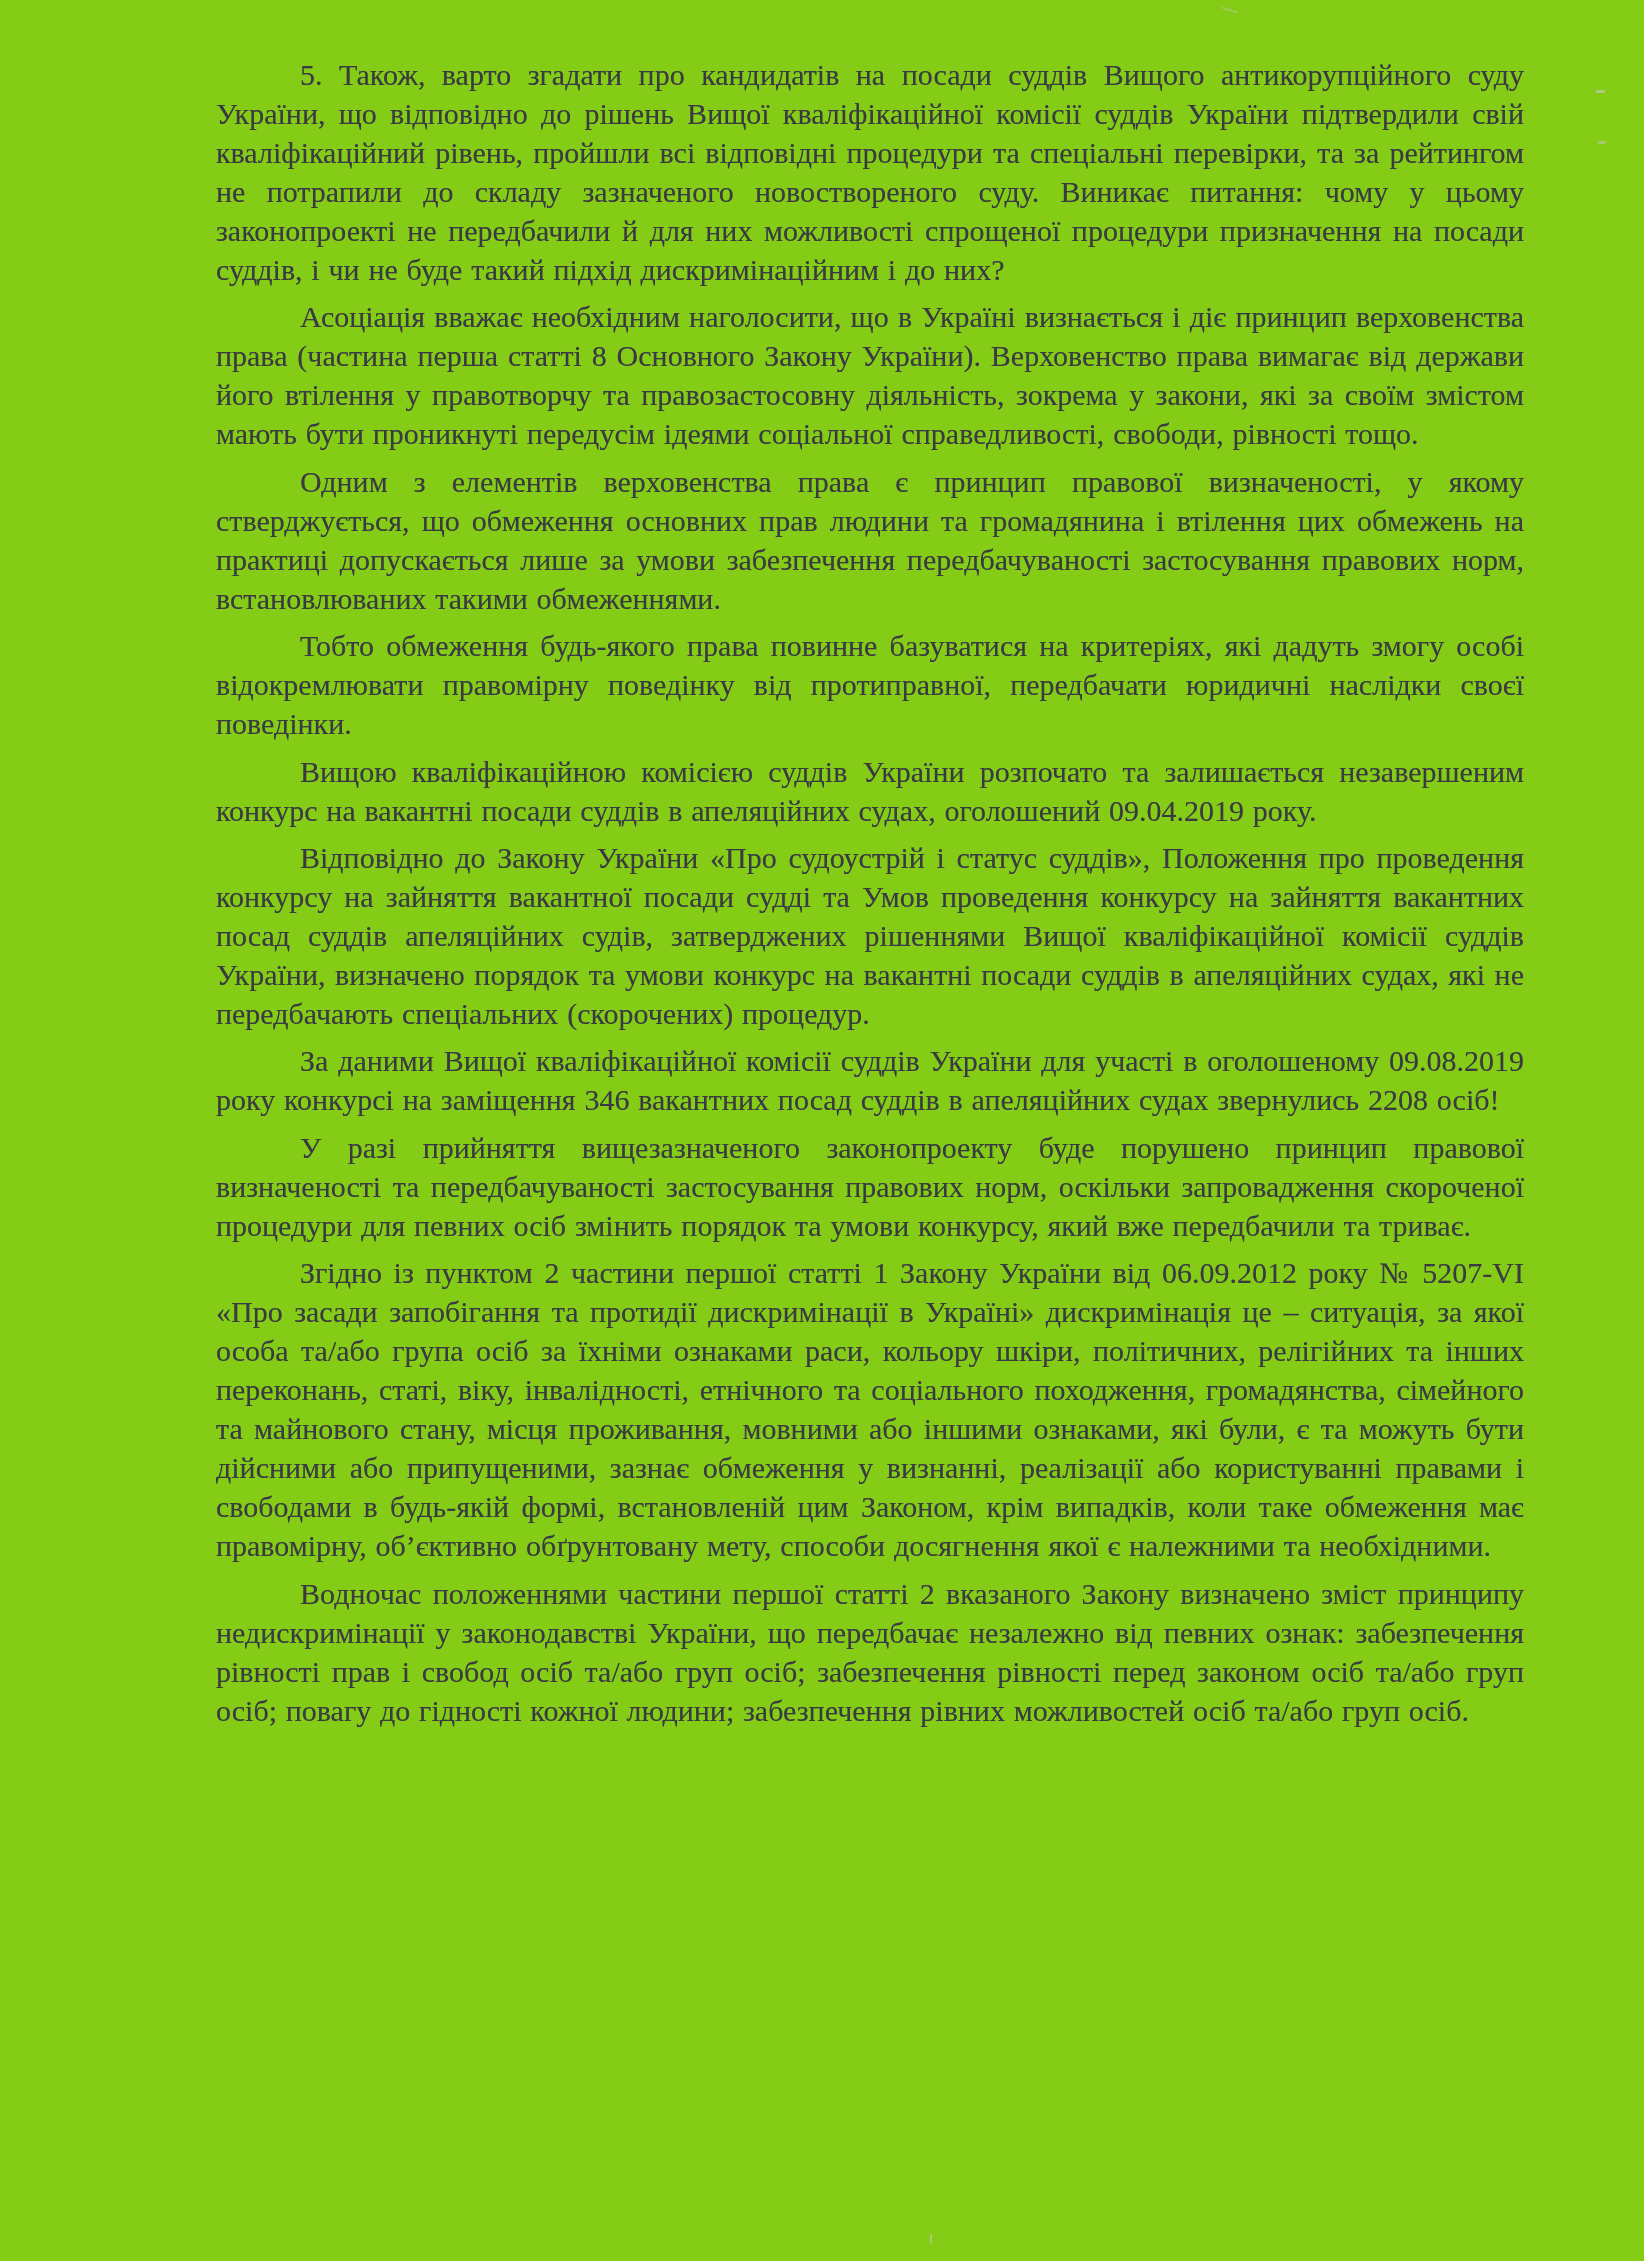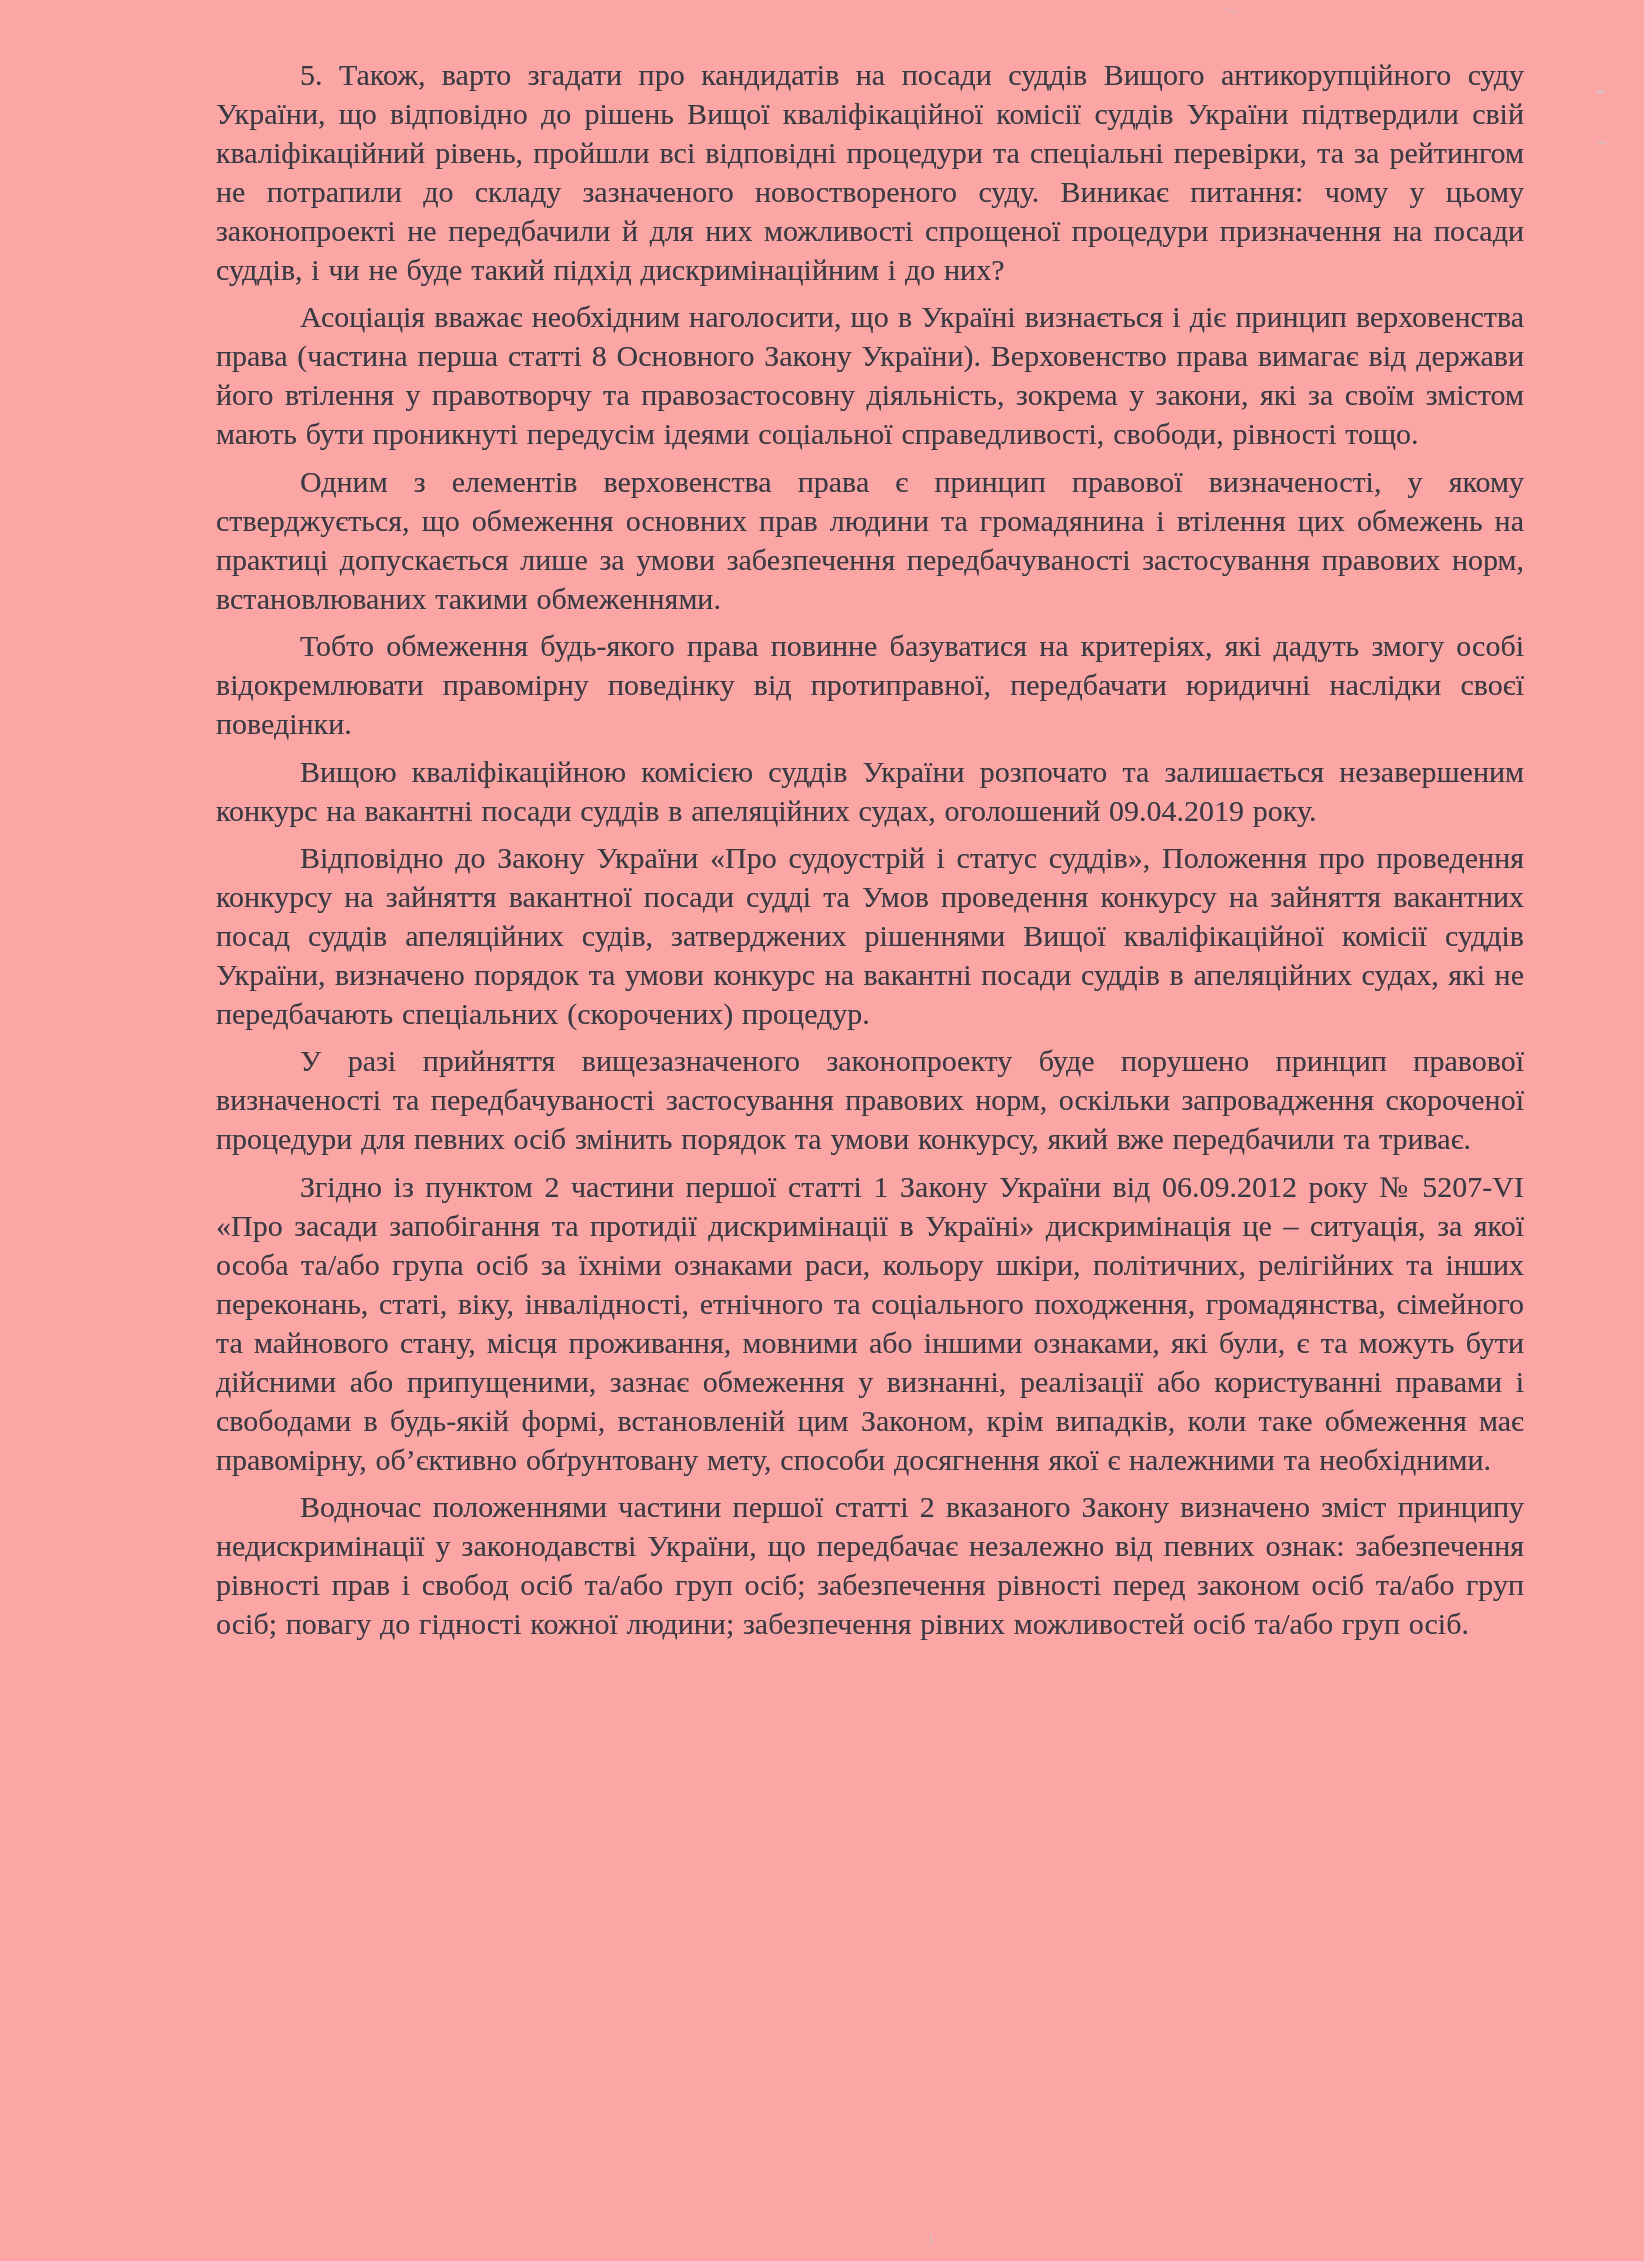--- a/index.html
+++ b/index.html
@@ -4,21 +4,21 @@
 <style>
   html, body {
     margin: 0;
     padding: 0;
     background: #ffffff;
   }
   .page {
     position: relative;
     width: 1644px;
     height: 2261px;
-    background: #fca5a5;
+    background: #84cc16;
     overflow: hidden;
     font-family: "Liberation Serif", "DejaVu Serif", serif;
   }
   .text-block {
     position: absolute;
     left: 216px;
     top: 55px;
     width: 1308px;
     color: #3a3a42;
     font-size: 30px;
@@ -47,20 +47,21 @@
 
 <div class="page">
 
   <div class="text-block">
     <p>5. Також, варто згадати про кандидатів на посади суддів Вищого антикорупційного суду України, що відповідно до рішень Вищої кваліфікаційної комісії суддів України підтвердили свій кваліфікаційний рівень, пройшли всі відповідні процедури та спеціальні перевірки, та за рейтингом не потрапили до складу зазначеного новоствореного суду. Виникає питання: чому у цьому законопроекті не передбачили й для них можливості спрощеної процедури призначення на посади суддів, і чи не буде такий підхід дискримінаційним і до них?</p>
     <p>Асоціація вважає необхідним наголосити, що в Україні визнається і діє принцип верховенства права (частина перша статті 8 Основного Закону України). Верховенство права вимагає від держави його втілення у правотворчу та правозастосовну діяльність, зокрема у закони, які за своїм змістом мають бути проникнуті передусім ідеями соціальної справедливості, свободи, рівності тощо.</p>
     <p>Одним з елементів верховенства права є принцип правової визначеності, у якому стверджується, що обмеження основних прав людини та громадянина і втілення цих обмежень на практиці допускається лише за умови забезпечення передбачуваності застосування правових норм, встановлюваних такими обмеженнями.</p>
     <p>Тобто обмеження будь-якого права повинне базуватися на критеріях, які дадуть змогу особі відокремлювати правомірну поведінку від протиправної, передбачати юридичні наслідки своєї поведінки.</p>
     <p>Вищою кваліфікаційною комісією суддів України розпочато та залишається незавершеним конкурс на вакантні посади суддів в апеляційних судах, оголошений 09.04.2019 року.</p>
     <p>Відповідно до Закону України «Про судоустрій і статус суддів», Положення про проведення конкурсу на зайняття вакантної посади судді та Умов проведення конкурсу на зайняття вакантних посад суддів апеляційних судів, затверджених рішеннями Вищої кваліфікаційної комісії суддів України, визначено порядок та умови конкурс на вакантні посади суддів в апеляційних судах, які не передбачають спеціальних (скорочених) процедур.</p>
+    <p>За даними Вищої кваліфікаційної комісії суддів України для участі в оголошеному 09.08.2019 року конкурсі на заміщення 346 вакантних посад суддів в апеляційних судах звернулись 2208 осіб!</p>
     <p>У разі прийняття вищезазначеного законопроекту буде порушено принцип правової визначеності та передбачуваності застосування правових норм, оскільки запровадження скороченої процедури для певних осіб змінить порядок та умови конкурсу, який вже передбачили та триває.</p>
     <p>Згідно із пунктом 2 частини першої статті 1 Закону України від 06.09.2012 року № 5207-VI «Про засади запобігання та протидії дискримінації в Україні» дискримінація це – ситуація, за якої особа та/або група осіб за їхніми ознаками раси, кольору шкіри, політичних, релігійних та інших переконань, статі, віку, інвалідності, етнічного та соціального походження, громадянства, сімейного та майнового стану, місця проживання, мовними або іншими ознаками, які були, є та можуть бути дійсними або припущеними, зазнає обмеження у визнанні, реалізації або користуванні правами і свободами в будь-якій формі, встановленій цим Законом, крім випадків, коли таке обмеження має правомірну, об’єктивно обґрунтовану мету, способи досягнення якої є належними та необхідними.</p>
     <p>Водночас положеннями частини першої статті 2 вказаного Закону визначено зміст принципу недискримінації у законодавстві України, що передбачає незалежно від певних ознак: забезпечення рівності прав і свобод осіб та/або груп осіб; забезпечення рівності перед законом осіб та/або груп осіб; повагу до гідності кожної людини; забезпечення рівних можливостей осіб та/або груп осіб.</p>
   </div>
 
   <div class="scan-artifact artifact-1"></div>
   <div class="scan-artifact artifact-2"></div>
   <div class="scan-artifact artifact-3"></div>
   <div class="scan-artifact artifact-4"></div>
 

